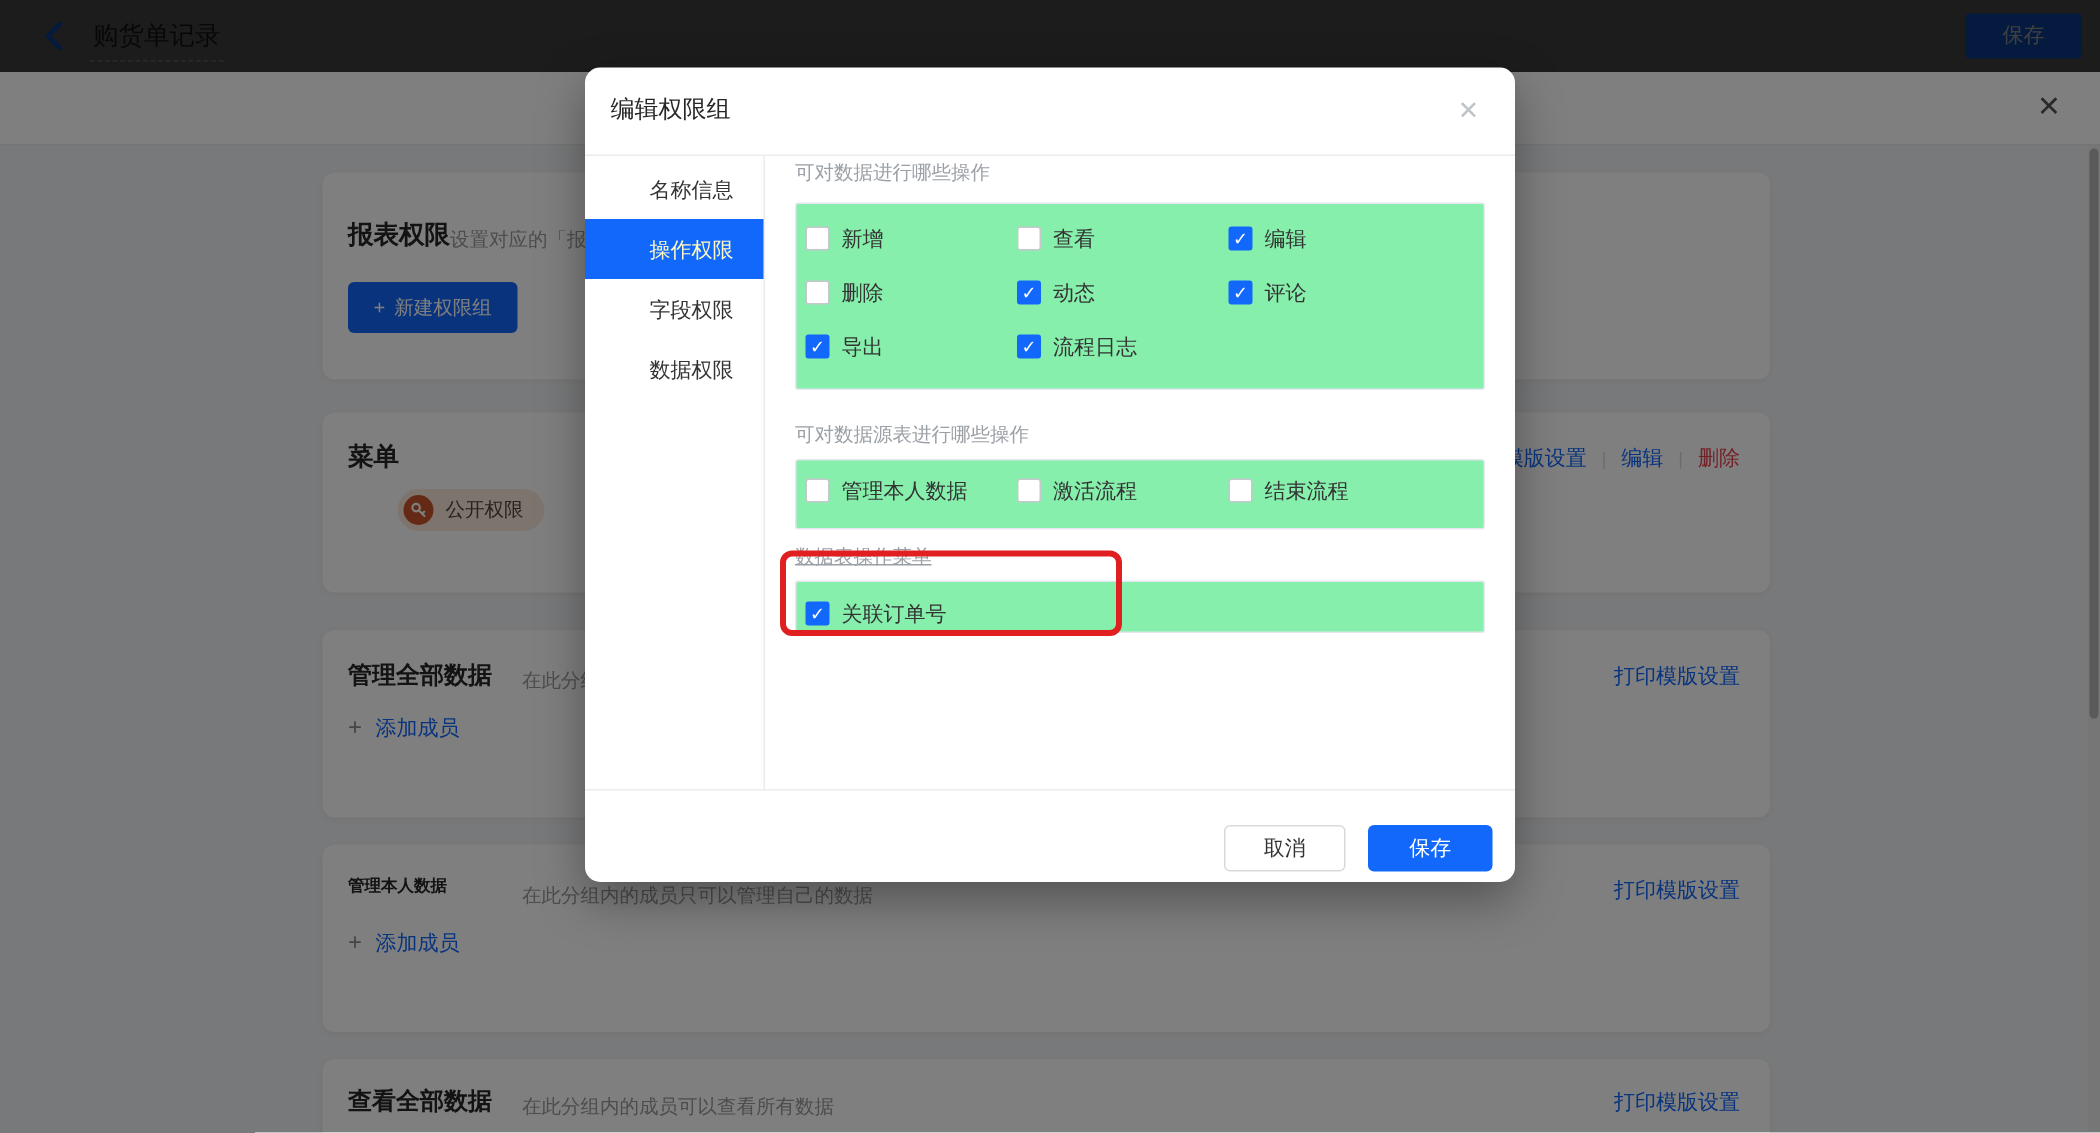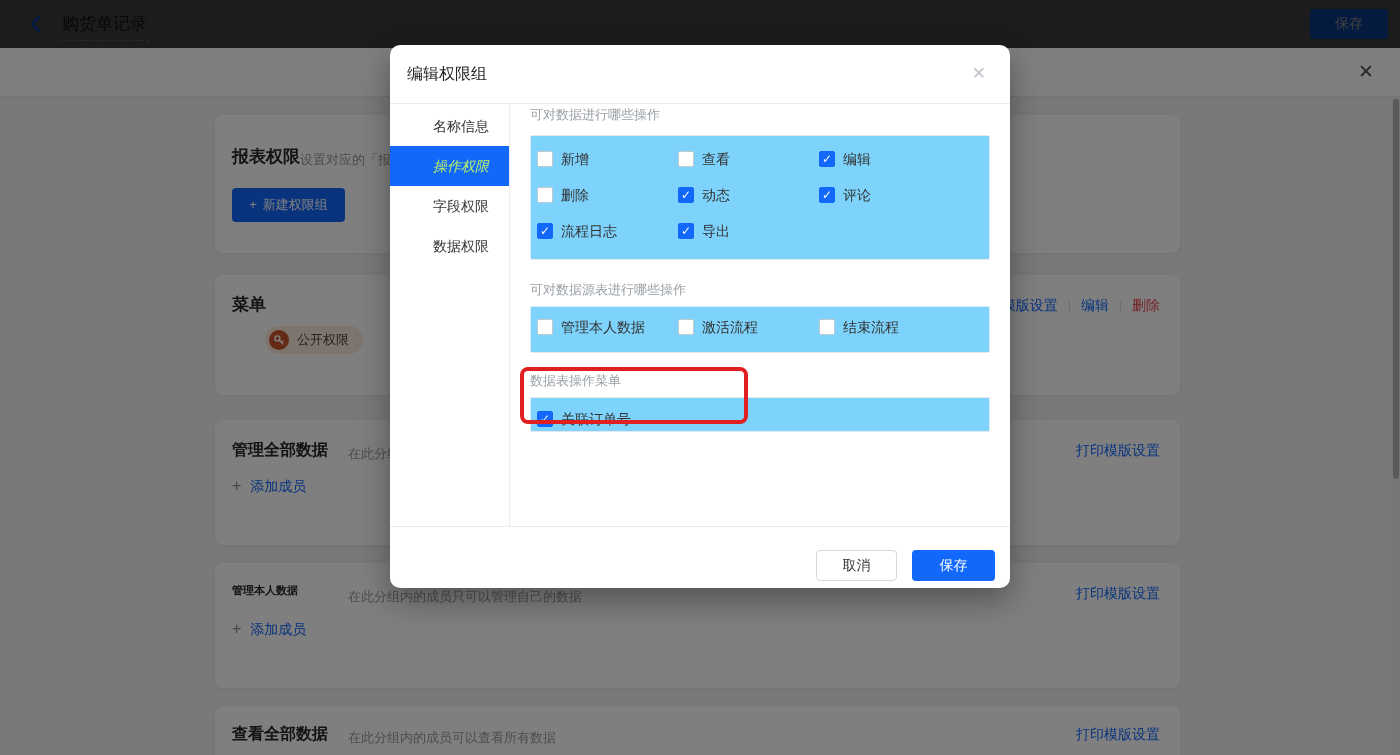--- a/index.html
+++ b/index.html
@@ -47,28 +47,28 @@
   .overlay{position:absolute;inset:0;background:rgba(0,0,0,.5);z-index:40;}
 
   
   .modal{position:absolute;left:390px;top:45px;width:620px;height:543px;background:#fff;border-radius:10px;z-index:60;box-shadow:0 12px 32px rgba(0,0,0,.35);}
   .modal-title{position:absolute;left:17px;top:0;height:58px;line-height:58px;font-size:16px;color:var(--text);}
   .modal-close{position:absolute;right:24px;top:18px;font-size:17px;color:#bfc3c9;line-height:22px;cursor:pointer;}
   .modal-hdiv{position:absolute;left:0;top:58px;width:100%;height:1px;background:#ececec;}
   .modal-body{position:absolute;left:0;top:59px;width:100%;height:422px;}
   .sidebar{position:absolute;left:0;top:0;width:120px;height:100%;border-right:1px solid #ececec;padding-top:2px;}
   .tab{height:40px;line-height:40px;font-size:14px;color:#333;text-align:right;padding-right:20px;cursor:pointer;}
-  .tab.active{background:var(--primary);color:#bef264;font-style:italic;}
+  .tab.active{background:var(--primary);color:#fef9c3;}
   .content{position:absolute;left:120px;top:0;right:0;height:100%;padding:4px 20px 0 20px;}
   .sec-label{font-size:13px;color:#9aa0a6;height:14px;line-height:14px;}
-  .sec-box{border:1px solid var(--border);border-radius:2px;background:#7dd3fc;}
+  .sec-box{border:1px solid var(--border);border-radius:2px;background:#86efac;}
   .box-1{margin-top:13px;height:125px;padding:15px 0 0 6px;display:grid;grid-template-columns:141px 141px 141px;grid-auto-rows:36px;}
   .lbl-2{margin-top:23px;}
   .box-2{margin-top:9px;height:47px;padding:12px 0 0 6px;display:grid;grid-template-columns:141px 141px 141px;}
-  .lbl-3{margin-top:21px;}
+  .lbl-3{margin-top:11px;text-decoration:underline;}
   .box-3{margin-top:9px;height:35px;padding:13px 0 0 6px;display:grid;grid-template-columns:146px 141px 141px;}
   .cb-item{display:flex;align-items:flex-start;cursor:pointer;}
   .cb{width:16px;height:16px;border:1px solid #c4c8cc;border-radius:2px;background:#fff;flex:0 0 16px;display:flex;align-items:center;justify-content:center;}
   .cb[data-checked="true"]{background:var(--primary);border-color:var(--primary);}
   .cb[data-checked="true"]::after{content:"✓";color:#fff;font-size:12px;font-weight:bold;line-height:1;}
   .cb-label{font-size:14px;color:#333;margin-left:8px;line-height:17px;white-space:nowrap;}
   .annotation{position:absolute;left:130px;top:322px;width:228px;height:57px;border:4px solid var(--annotation);border-radius:8px;z-index:80;pointer-events:none;}
   .modal-footer{position:absolute;left:0;top:481px;width:100%;height:62px;border-top:1px solid #ececec;}
   .btn-cancel{position:absolute;left:426px;top:23px;width:81px;height:31px;background:#fff;border:1px solid #d9d9d9;border-radius:4px;font-size:14px;color:#333;cursor:pointer;}
   .btn-save{position:absolute;left:522px;top:23px;width:83px;height:31px;background:var(--primary);border:none;border-radius:4px;font-size:14px;color:#fff;cursor:pointer;}
@@ -180,25 +180,25 @@
         <label class="cb-item">
             <span class="cb" data-checked="true"></span>
             <span class="cb-label">动态</span>
           </label>
         <label class="cb-item">
             <span class="cb" data-checked="true"></span>
             <span class="cb-label">评论</span>
           </label>
         <label class="cb-item">
             <span class="cb" data-checked="true"></span>
+            <span class="cb-label">导出</span>
+          </label>
+        <label class="cb-item">
+            <span class="cb" data-checked="true"></span>
             <span class="cb-label">流程日志</span>
-          </label>
-        <label class="cb-item">
-            <span class="cb" data-checked="true"></span>
-            <span class="cb-label">导出</span>
           </label>
       </div>
 
       <div class="sec-label lbl-2">可对数据源表进行哪些操作</div>
       <div class="sec-box box-2">
         <label class="cb-item">
             <span class="cb" data-checked="false"></span>
             <span class="cb-label">管理本人数据</span>
           </label>
         <label class="cb-item">

